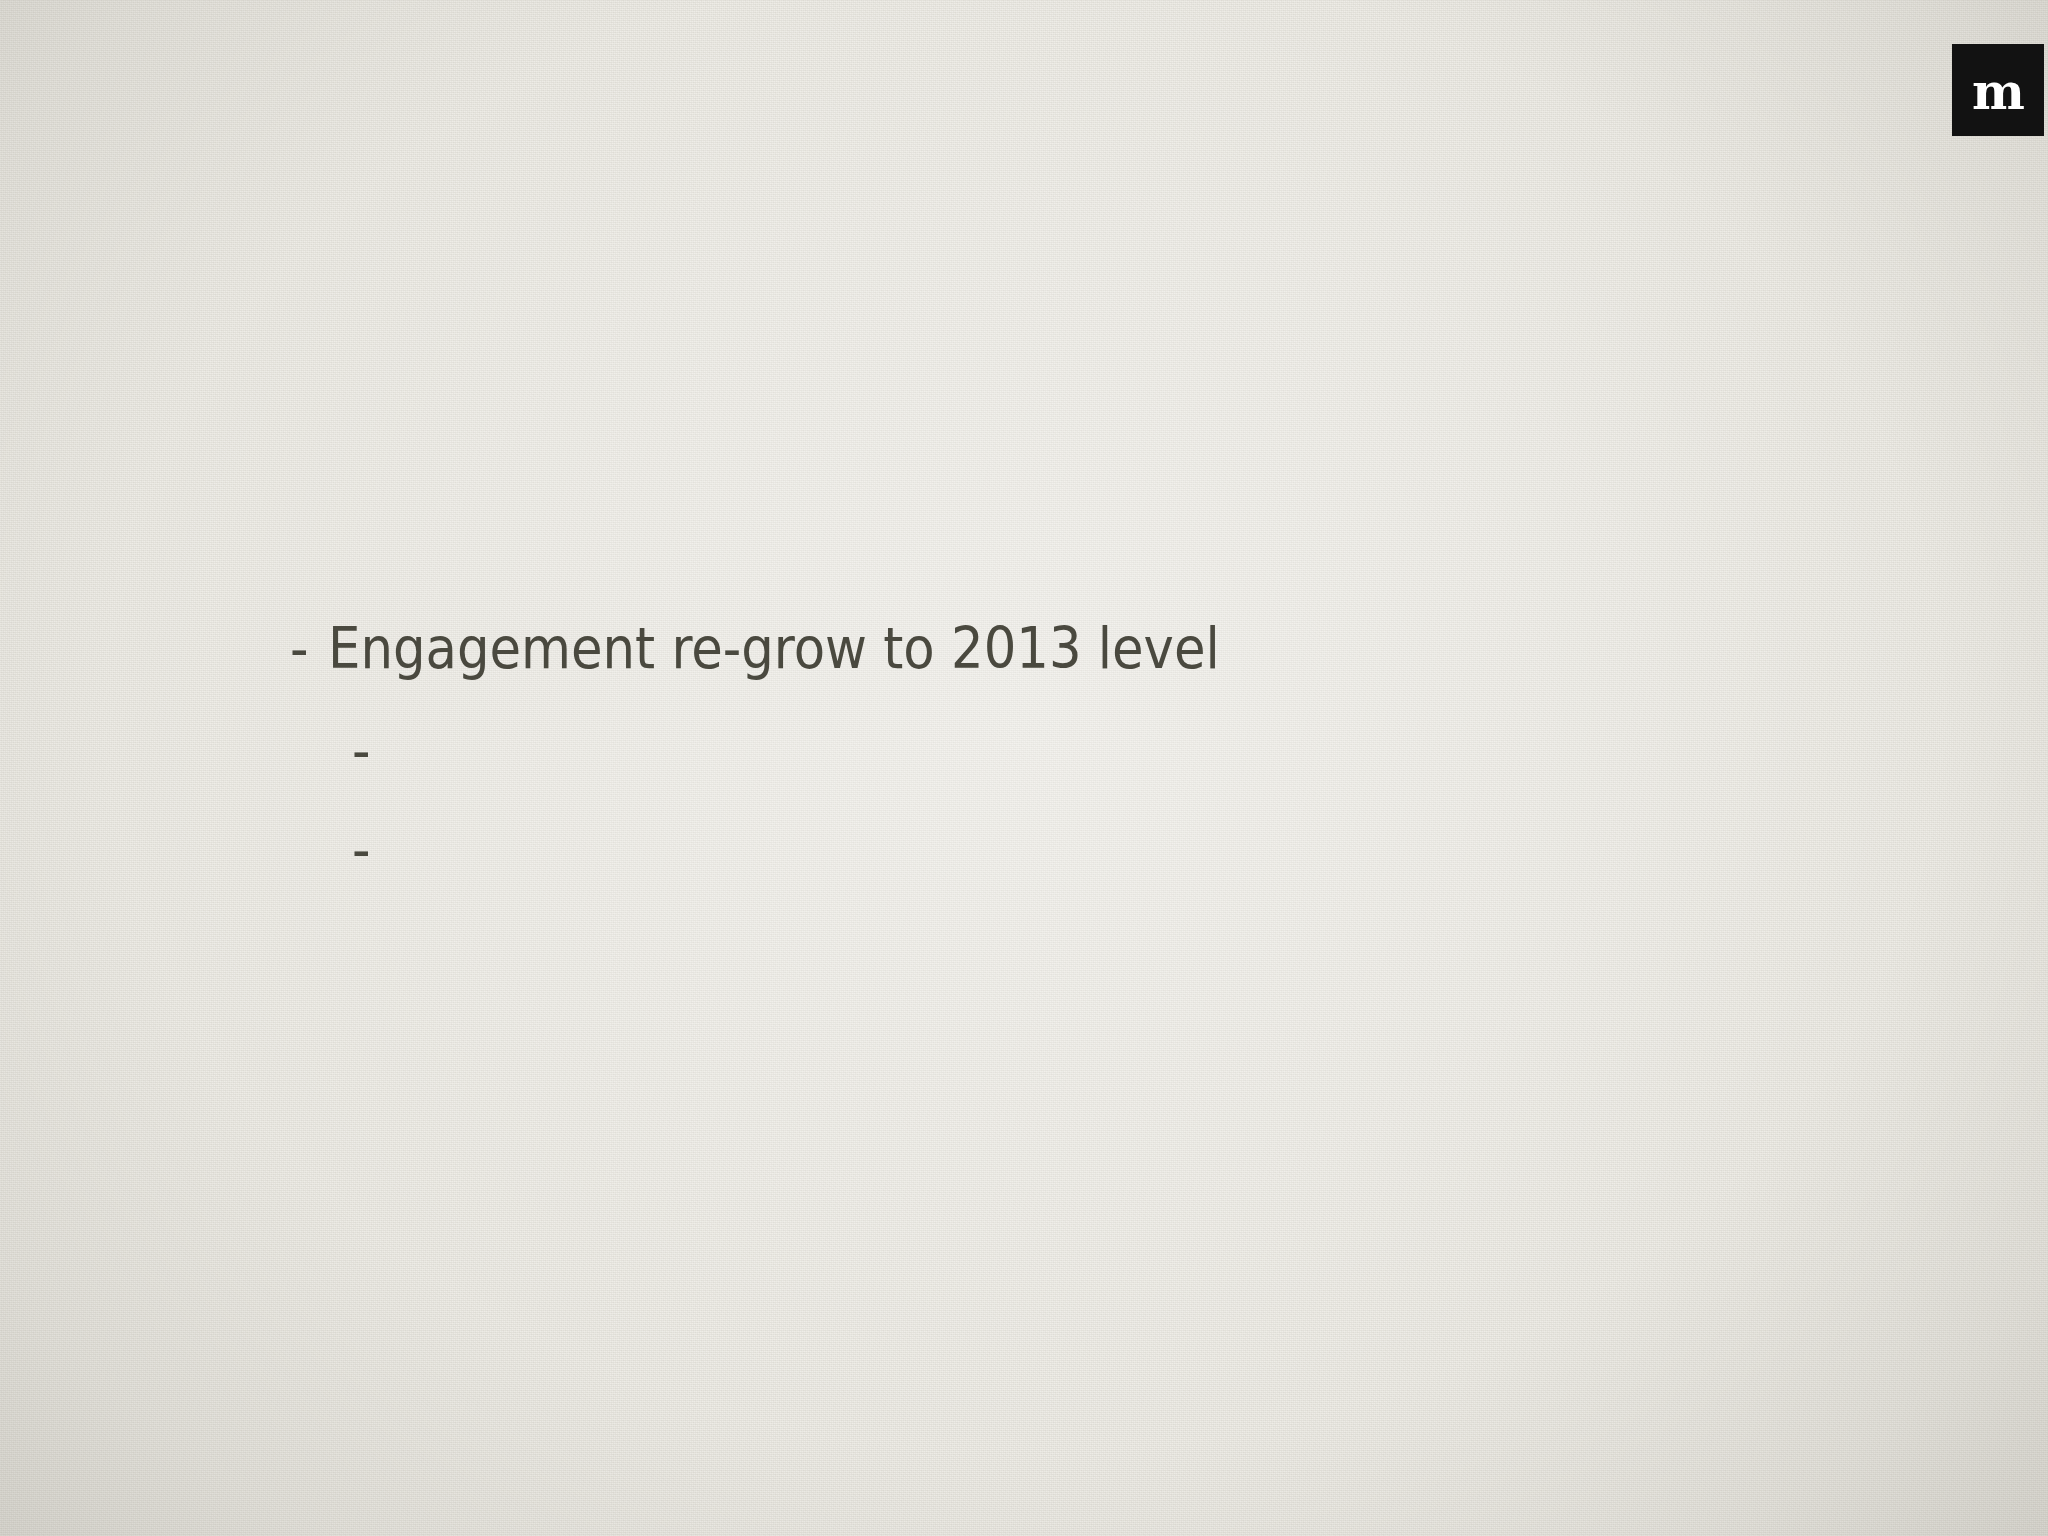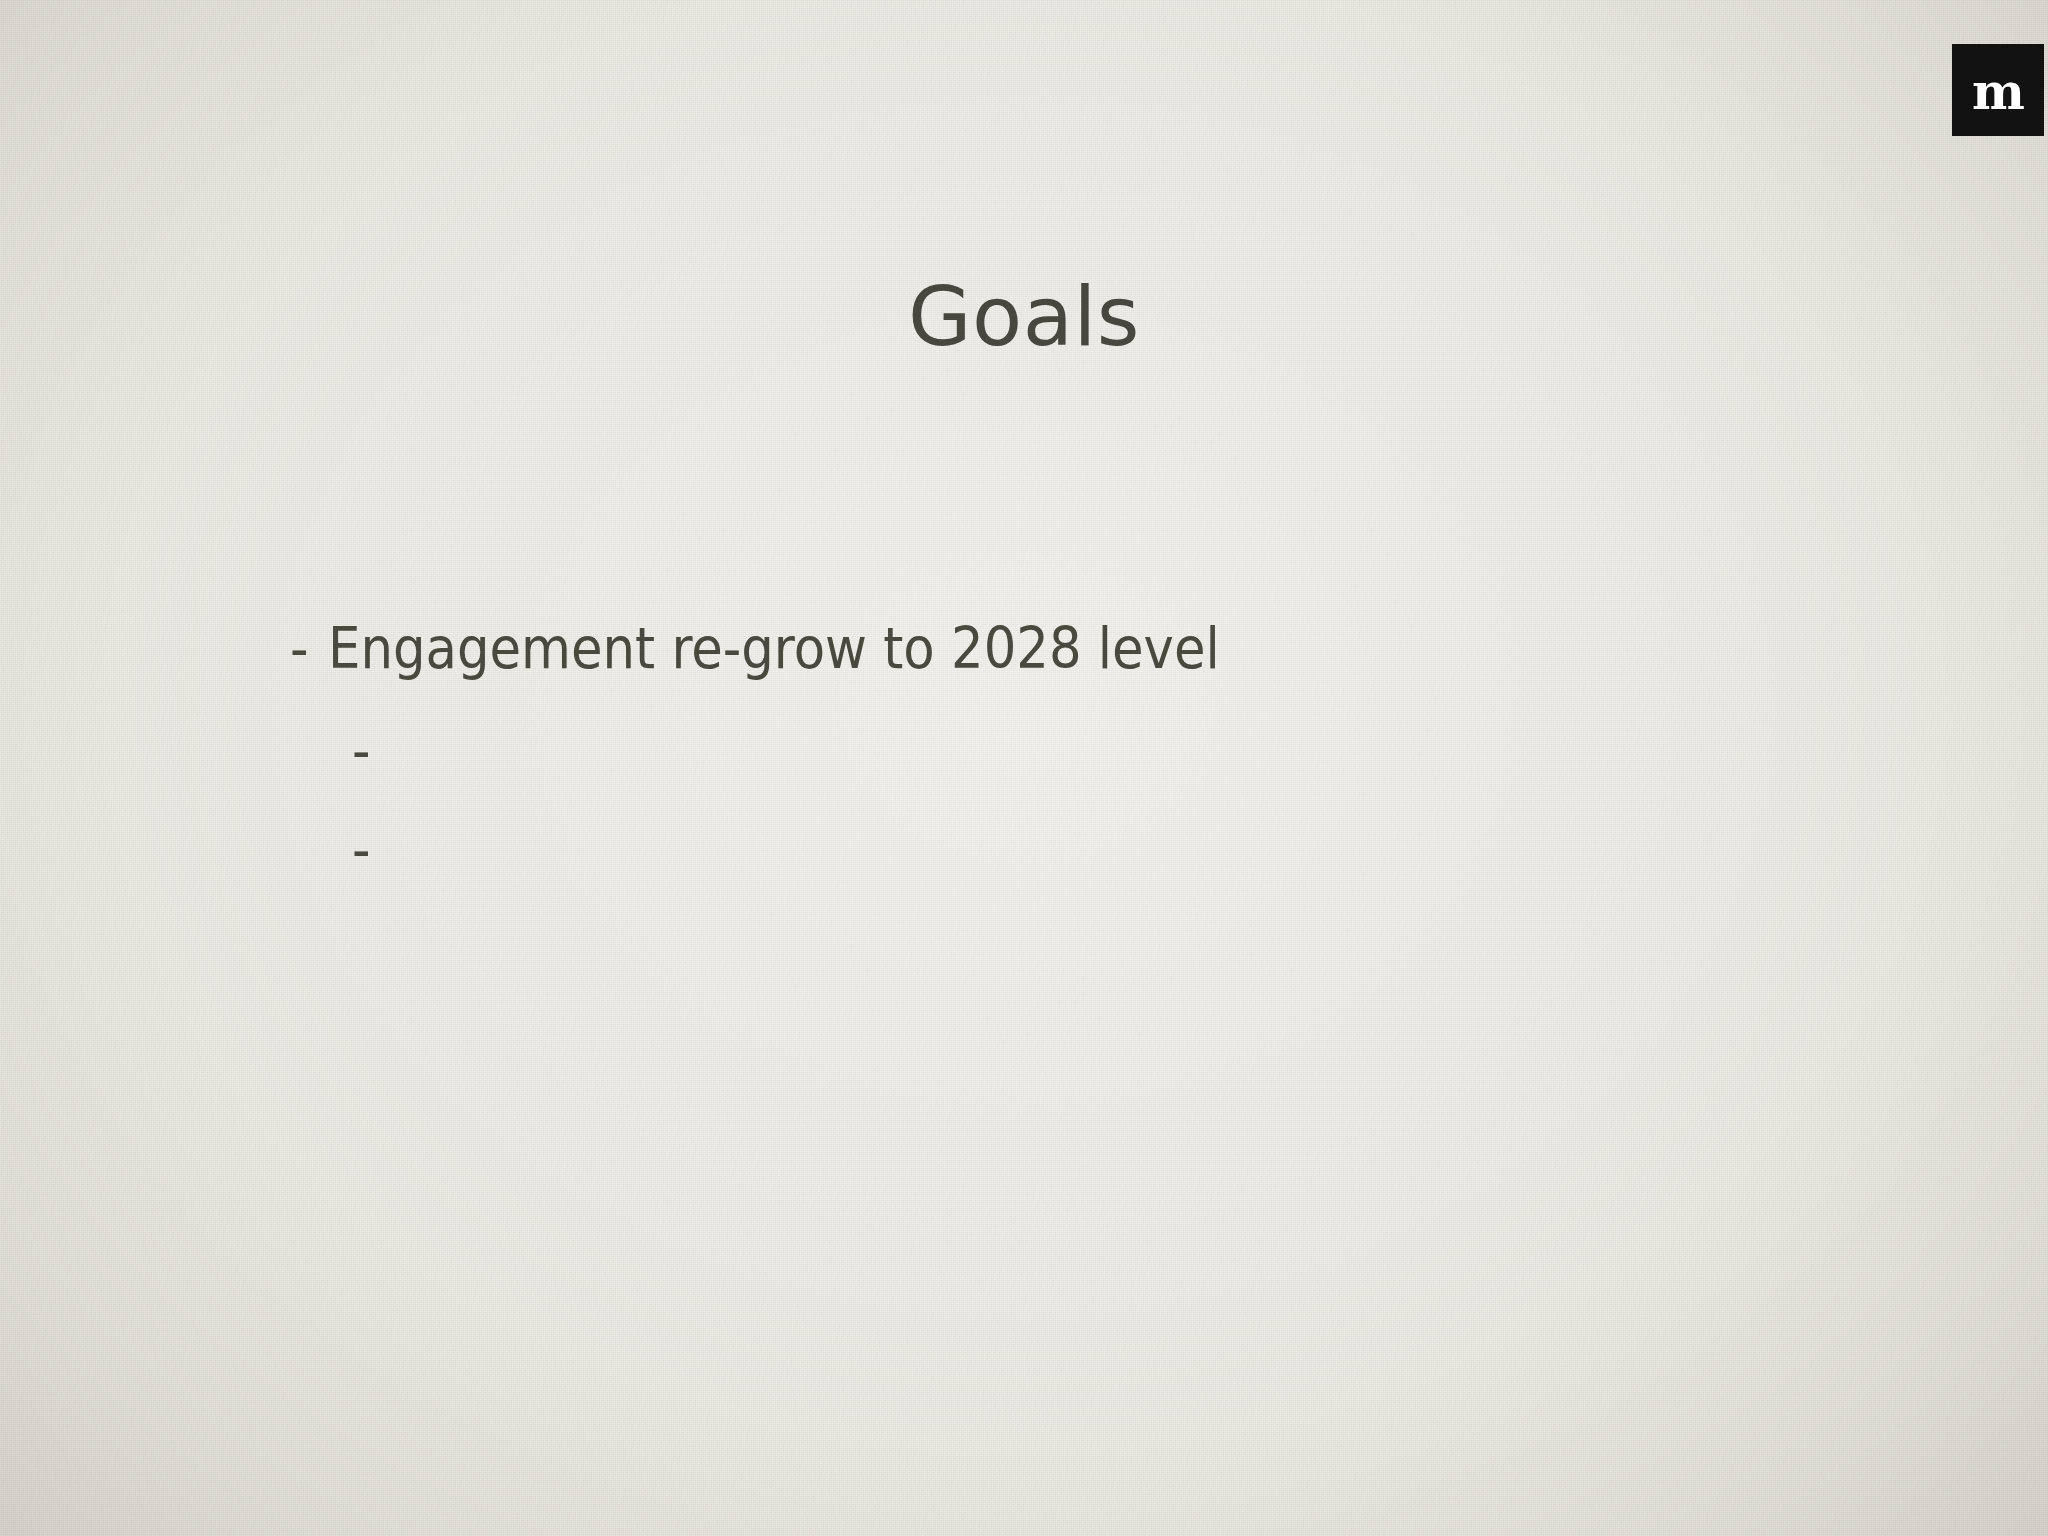--- a/index.html
+++ b/index.html
@@ -141,27 +141,26 @@
 
 <div id="slide">
 
   <div id="grain"></div>
   <div id="vignette"></div>
 
   <div id="logo">
     <span class="mark">m</span>
   </div>
 
-  <div id="title">Goals</div>
 
   <div id="body">
 
     <div class="bullet lvl1">
       <span class="dash">-</span>
-      <span class="text">Engagement re-grow to 2028 level</span>
+      <span class="text">Engagement re-grow to 2013 level</span>
     </div>
 
     <div class="bullet lvl2">
       <span class="dash">-</span>
     </div>
 
     <div class="bullet lvl2">
       <span class="dash">-</span>
     </div>
 

